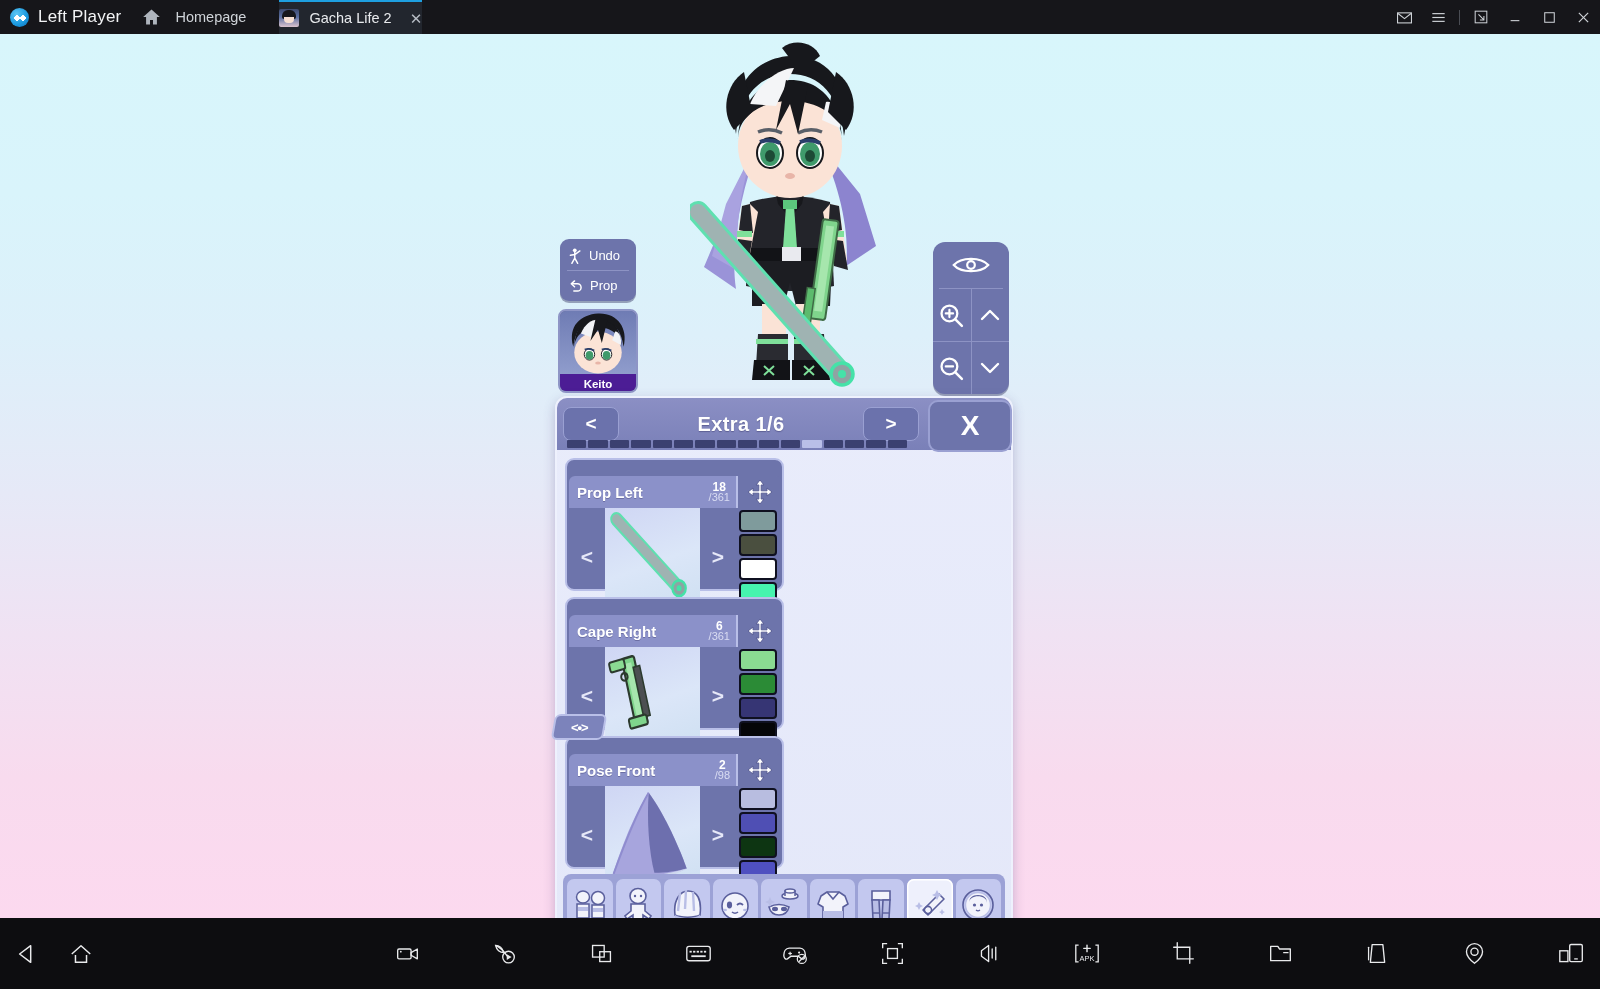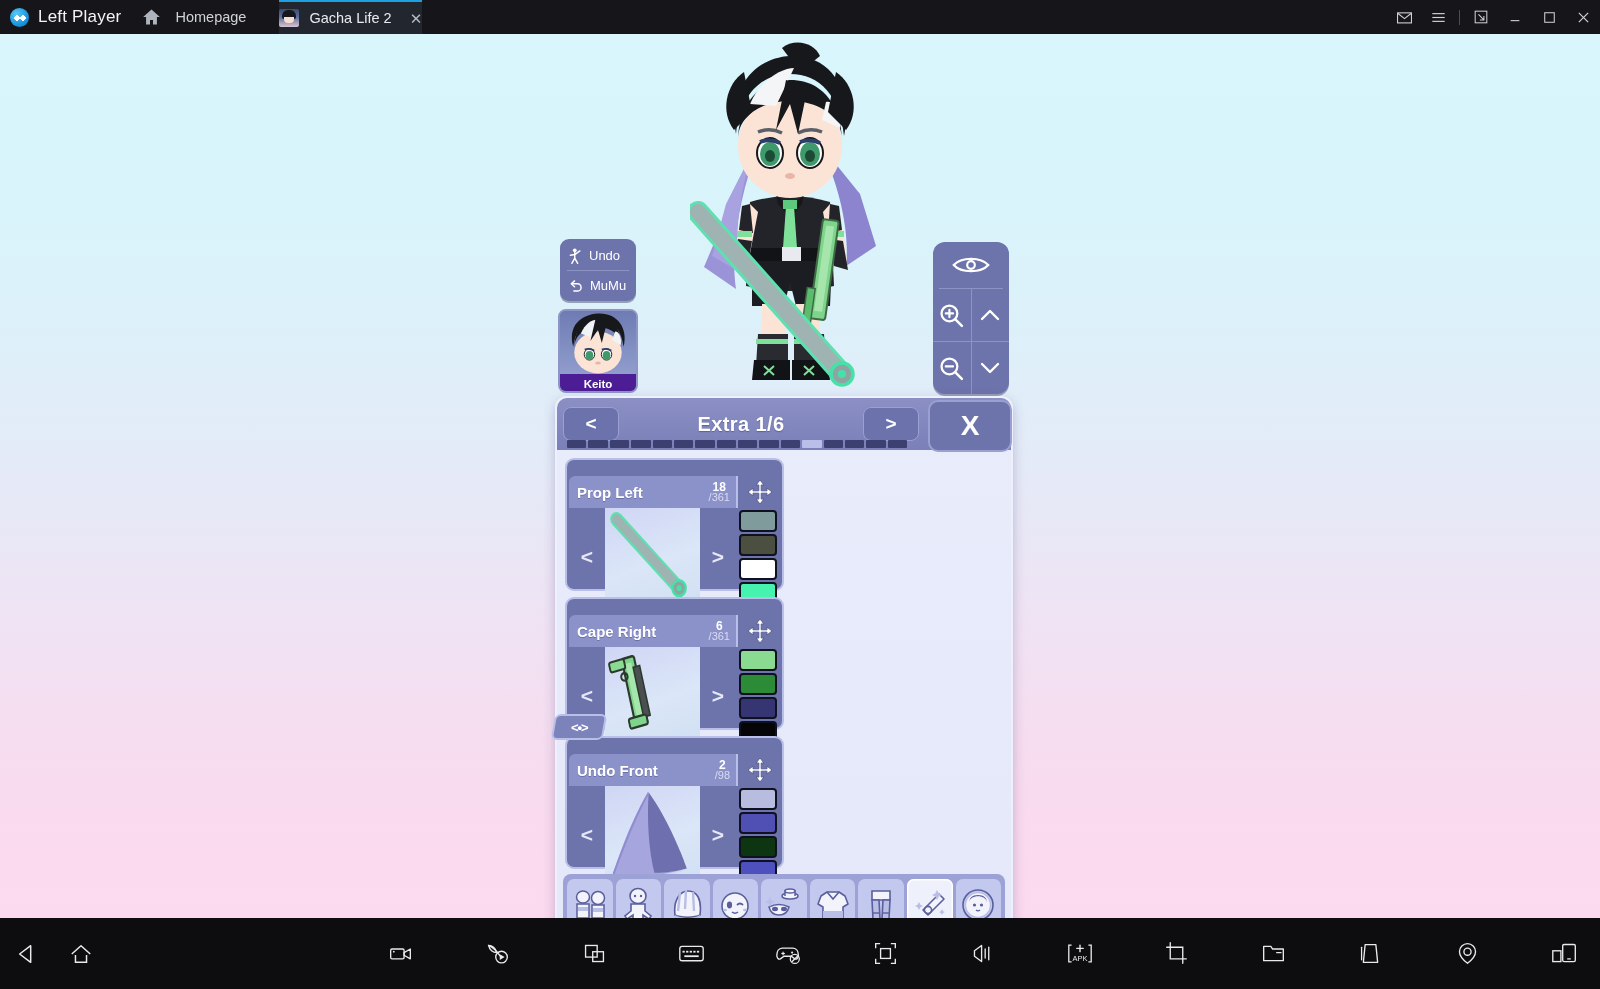--- a/index.html
+++ b/index.html
@@ -206,21 +206,21 @@
   }
   .cat.sel { background: #eef0fc; box-shadow: 0 0 0 1.5px #fff inset; }
   .cat svg { width: 40px; height: 40px; display: block; }
 
   
   .botbar {
     position: absolute; left: 0; bottom: 0; width: 1600px; height: 71px;
     background: #0d0d10; display: flex; align-items: center;
   }
   .navbtn { width: 54px; height: 71px; display: flex; align-items: center; justify-content: center; cursor: pointer; }
-  .tools { margin-left: auto; display: flex; align-items: center; padding-right: 10px; gap: 46px; }
+  .tools { margin-left: auto; display: flex; align-items: center; padding-right: 3px; gap: 46px; }
   .tool { width: 51px; height: 71px; display: flex; align-items: center; justify-content: center; cursor: pointer; }
   svg { shape-rendering: geometricPrecision; }
 </style>
 </head>
 <body>
 
 <div id="root">
 
   <div class="titlebar">
     <div class="mumu-logo"></div>
@@ -374,21 +374,21 @@
           <path d="M9 6 L9 14 M9 14 L5 21 M9 14 L13 21 M9 9 L3 10 M9 9 L16 4" stroke="#fff" stroke-width="2" fill="none" stroke-linecap="round"></path>
         </svg>
         <span>Undo</span>
       </div>
       <div class="pose-sep"></div>
       <div class="pose-row">
         <svg width="16" height="16" viewBox="0 0 22 22">
           <path d="M6 8 H13 A5 5 0 1 1 13 18 H8" stroke="#fff" stroke-width="2" fill="none" stroke-linecap="round"></path>
           <path d="M9 4 L4.5 8 L9 12" stroke="#fff" stroke-width="2" fill="none" stroke-linecap="round" stroke-linejoin="round"></path>
         </svg>
-        <span>MuMu</span>
+        <span>Prop</span>
       </div>
     </div>
 
     <div class="char-card">
       <div class="thumb">
         <svg viewBox="0 0 80 63" style="width:100%;height:100%">
           <ellipse cx="40" cy="42" rx="25" ry="22" fill="#fbe3d6"></ellipse>
           <path d="M15 38 C15 8 65 8 65 38 C65 22 58 4 40 4 C22 4 15 22 15 38 Z" fill="#17181c"></path>
           <path d="M14 36 C8 14 22 2 40 1 C60 0 72 16 67 36 C64 16 55 8 40 8 C25 8 17 16 14 36 Z" fill="#17181c"></path>
           <path d="M22 22 C27 10 36 6 42 8 L33 26 Z" fill="#f2f3f6"></path>
@@ -545,21 +545,21 @@
                 <div class="sw" style="background:#363574"></div>
                 <div class="sw" style="background:#050508"></div>
       </div>
     </div>
     <div class="flip-btn">
               <span>&lt;•&gt;</span>
             </div>
   </div>
           <div class="slot">
     <div class="slot-head">
-      <span class="slot-title">Undo Front</span>
+      <span class="slot-title">Pose Front</span>
       <span class="slot-count">
         <span class="num">2</span>
         <span class="den">/98</span>
       </span>
       <span class="move-btn">
                 <svg width="26" height="26" viewBox="0 0 26 26">
   <g fill="#fff" stroke="#5a5f96" stroke-width="1">
   <path d="M13 1 L17 6 H14.2 V11.8 H20 V9 L25 13 L20 17 V14.2 H14.2 V20 H17 L13 25 L9 20 H11.8 V14.2 H6 V17 L1 13 L6 9 V11.8 H11.8 V6 H9 Z"></path>
                   </g>
                 </svg>

